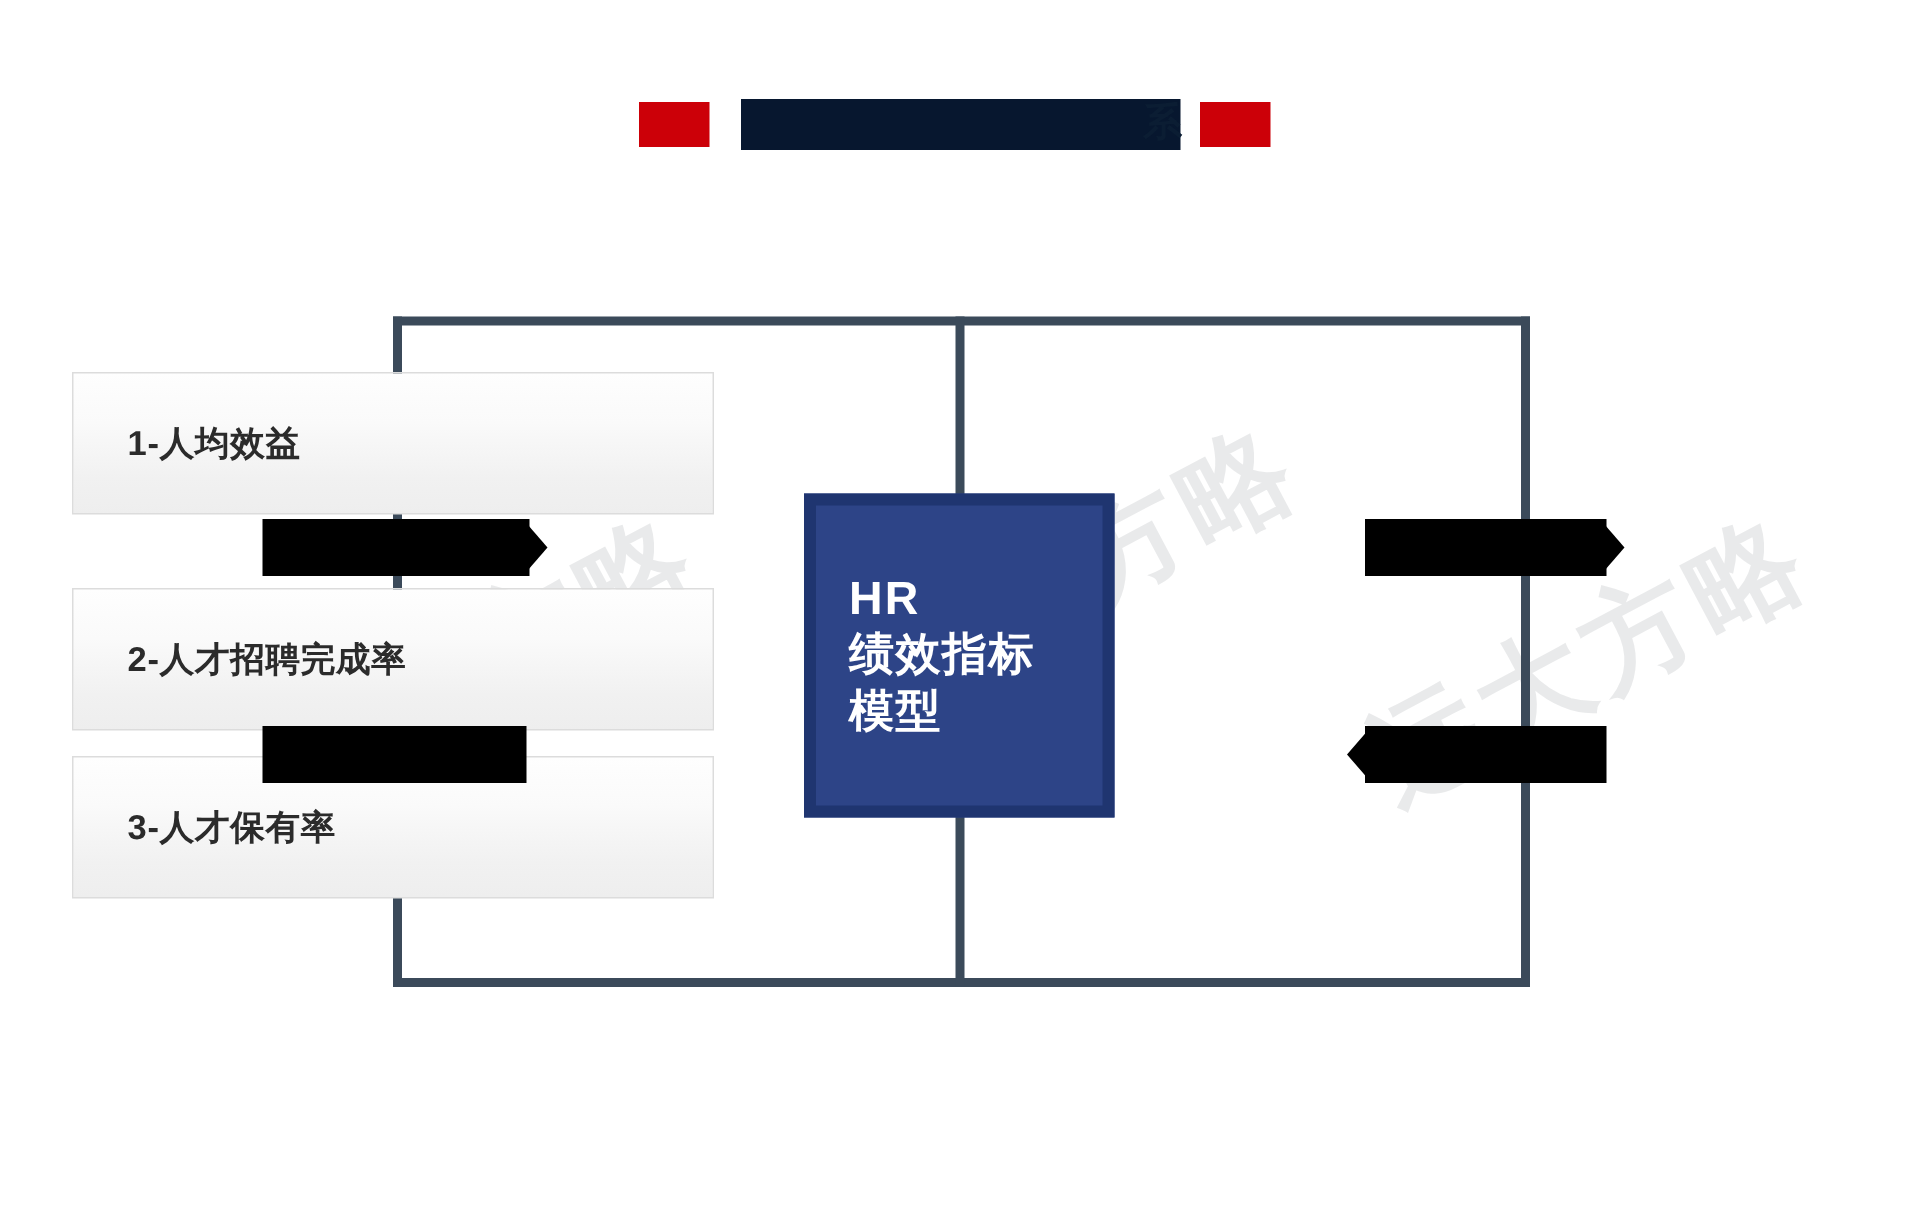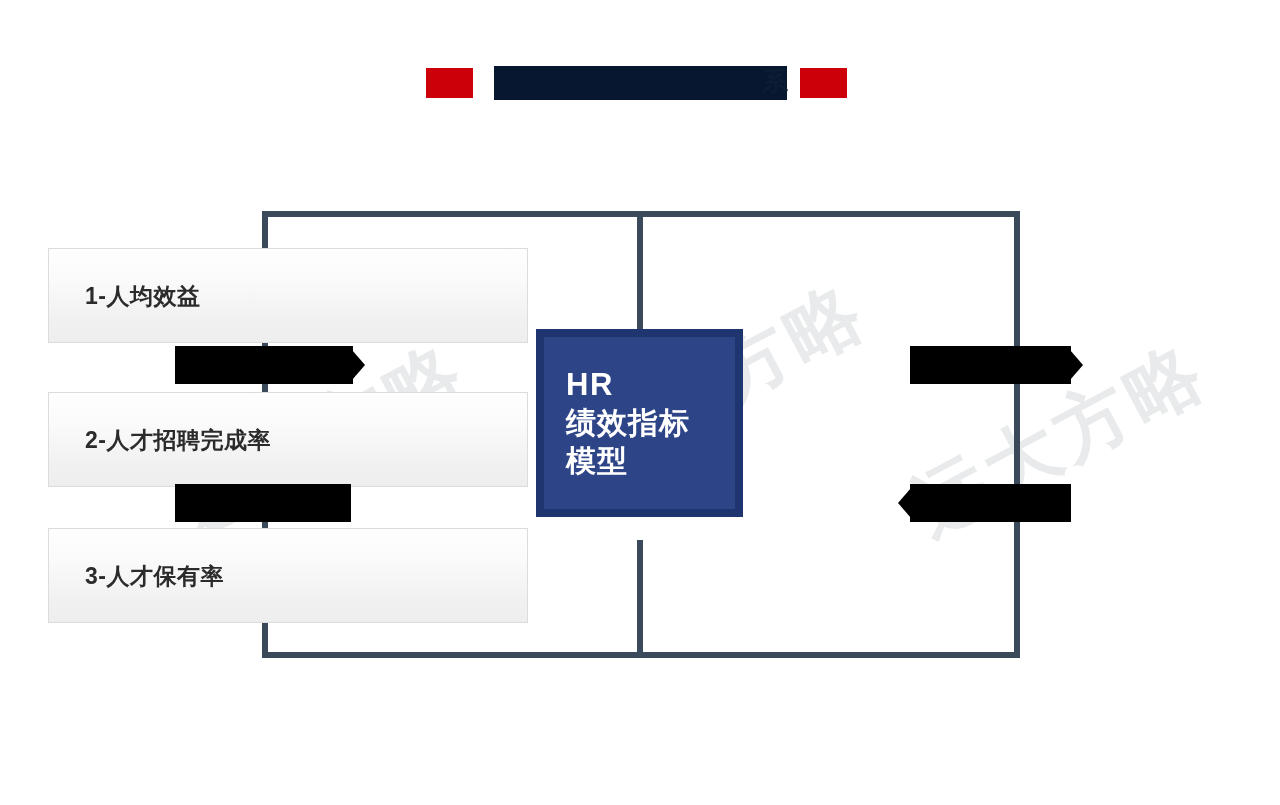--- a/index.html
+++ b/index.html
@@ -71,50 +71,50 @@
   .rail-top    { left: 262px; top: 211px; width: 758px; height: 6px; }
   .rail-bottom { left: 262px; top: 652px; width: 758px; height: 6px; }
   .rail-left-v   { left: 262px; top: 211px; width: 6px; height: 447px; }
   .rail-right-v  { left: 1014px; top: 211px; width: 6px; height: 447px; }
   .rail-center-top    { left: 637px; top: 211px; width: 6px; height: 120px; }
   .rail-center-bottom { left: 637px; top: 540px; width: 6px; height: 118px; }
 
   
   .metric-box {
     position: absolute;
-    width: 480px;
+    width: 428px;
     height: 95px;
     background: linear-gradient(to bottom, #fefefe 0%, #fafafa 35%, #f1f1f1 75%, #eeeeee 100%);
     border: 1px solid #dcdcdc;
     box-sizing: border-box;
   }
   .metric-label {
     position: absolute;
     left: 36px;
     top: 50%;
     transform: translateY(-50%);
     font-size: 23px;
     font-weight: bold;
     color: #2b2b2b;
     letter-spacing: 0.5px;
     white-space: nowrap;
   }
   .metric-box.left  { left: 48px; }
   .metric-box.right { left: 801px; }
   .row-1 { top: 248px; }
   .row-2 { top: 392px; text-align: right; }
-  .row-3 { top: 528px; }
+  .row-3 { top: 504px; }
 
   
   .hr-box {
     position: absolute;
     left: 536px;
     top: 329px;
     width: 207px;
-    height: 188px;
+    height: 216px;
     background: #2d4487;
     border: 8px solid #1f3570;
     box-sizing: border-box;
     display: flex;
     flex-direction: column;
     align-items: flex-start;
     justify-content: center;
     padding-left: 22px;
   }
   .hr-line {

